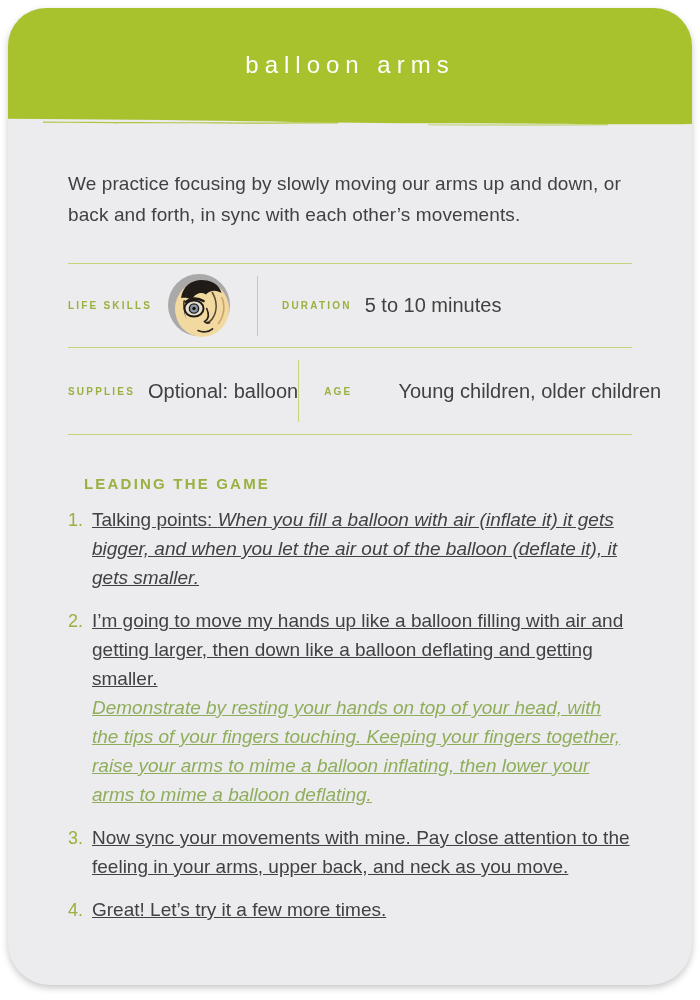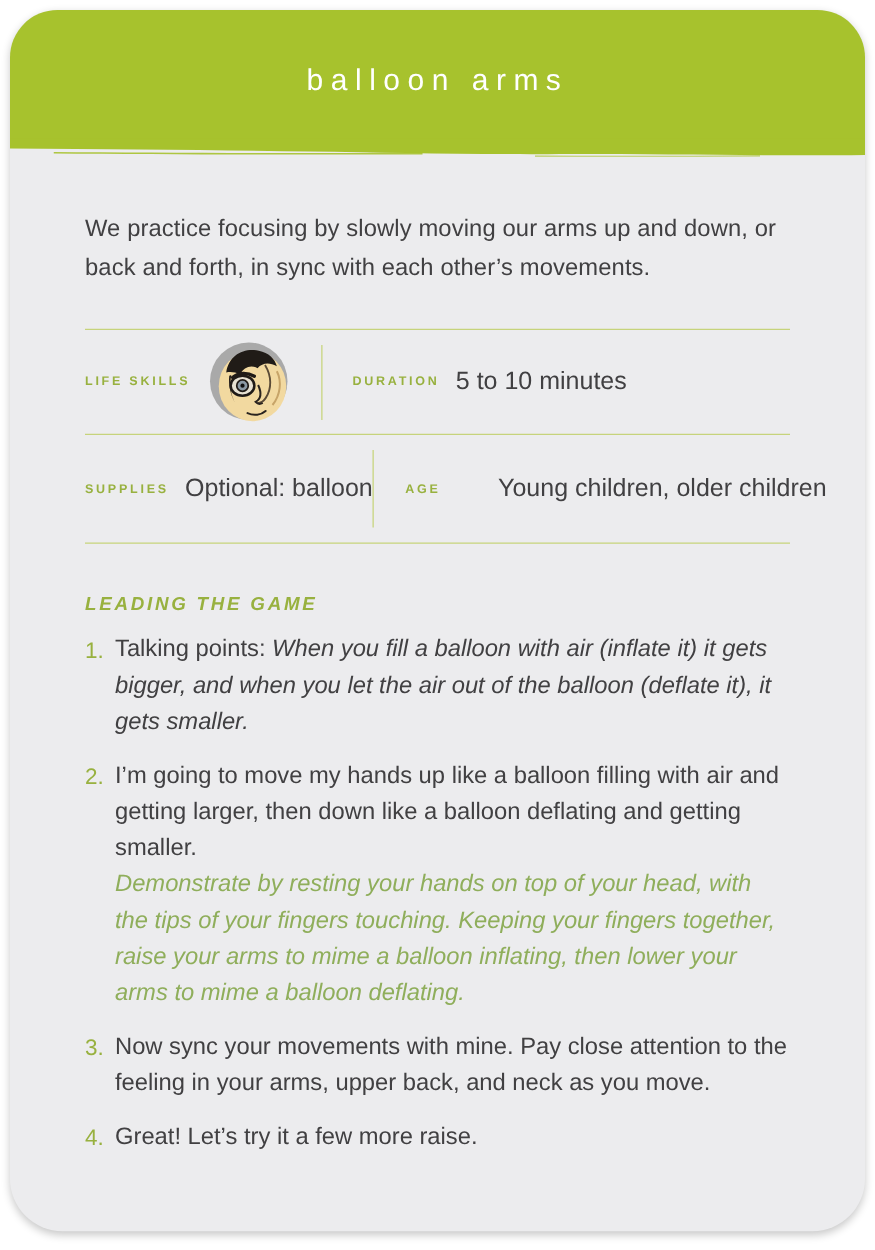--- a/index.html
+++ b/index.html
@@ -52,32 +52,32 @@
   .cell-supplies{width:254px;}
   .cell-age{padding-left:25px;gap:33px;}
   .label{
     color:var(--label_green);font-weight:700;font-size:10px;
     letter-spacing:2.2px;flex:none;
   }
   .value{color:var(--body_text);font-size:20px;margin-left:13px;white-space:nowrap;}
   .icon-wrap{margin-left:13px;width:70px;height:70px;flex:none;}
   .leading-heading{
     color:var(--label_green);font-size:15px;font-weight:700;
-    letter-spacing:2.2px;margin:40px 0 13px;font-style:italic;
+    letter-spacing:2.2px;margin:40px 16px 13px;
   }
   .step{
     display:flex;margin:0 0 14px 0;
     font-size:19px;line-height:29px;color:var(--body_text);
   }
   .step-num{
     color:var(--label_green);flex:none;width:24px;font-size:18px;
     padding-top:1px;
   }
   .step-body{flex:1;}
-  .step-body p{margin:0;}
+  .step-body p{margin:0;text-decoration:underline;}
   .talking-point,.demo-note{font-style:italic;}
   .demo-note{color:var(--note_green);}
 </style>
 </head>
 <body>
 
 <div class="card">
 
   <div class="card-header">
     <h1 class="card-title">balloon arms</h1>
@@ -158,19 +158,19 @@
       <div class="step">
         <span class="step-num">3.</span>
         <div class="step-body">
           <p>Now sync your movements with mine. Pay close attention to the feeling in your arms, upper back, and neck as you move.</p>
         </div>
       </div>
 
       <div class="step">
         <span class="step-num">4.</span>
         <div class="step-body">
-          <p>Great! Let’s try it a few more raise.</p>
+          <p>Great! Let’s try it a few more times.</p>
         </div>
       </div>
     </section>
 
   </div>
 </div>
 
 </body></html>

